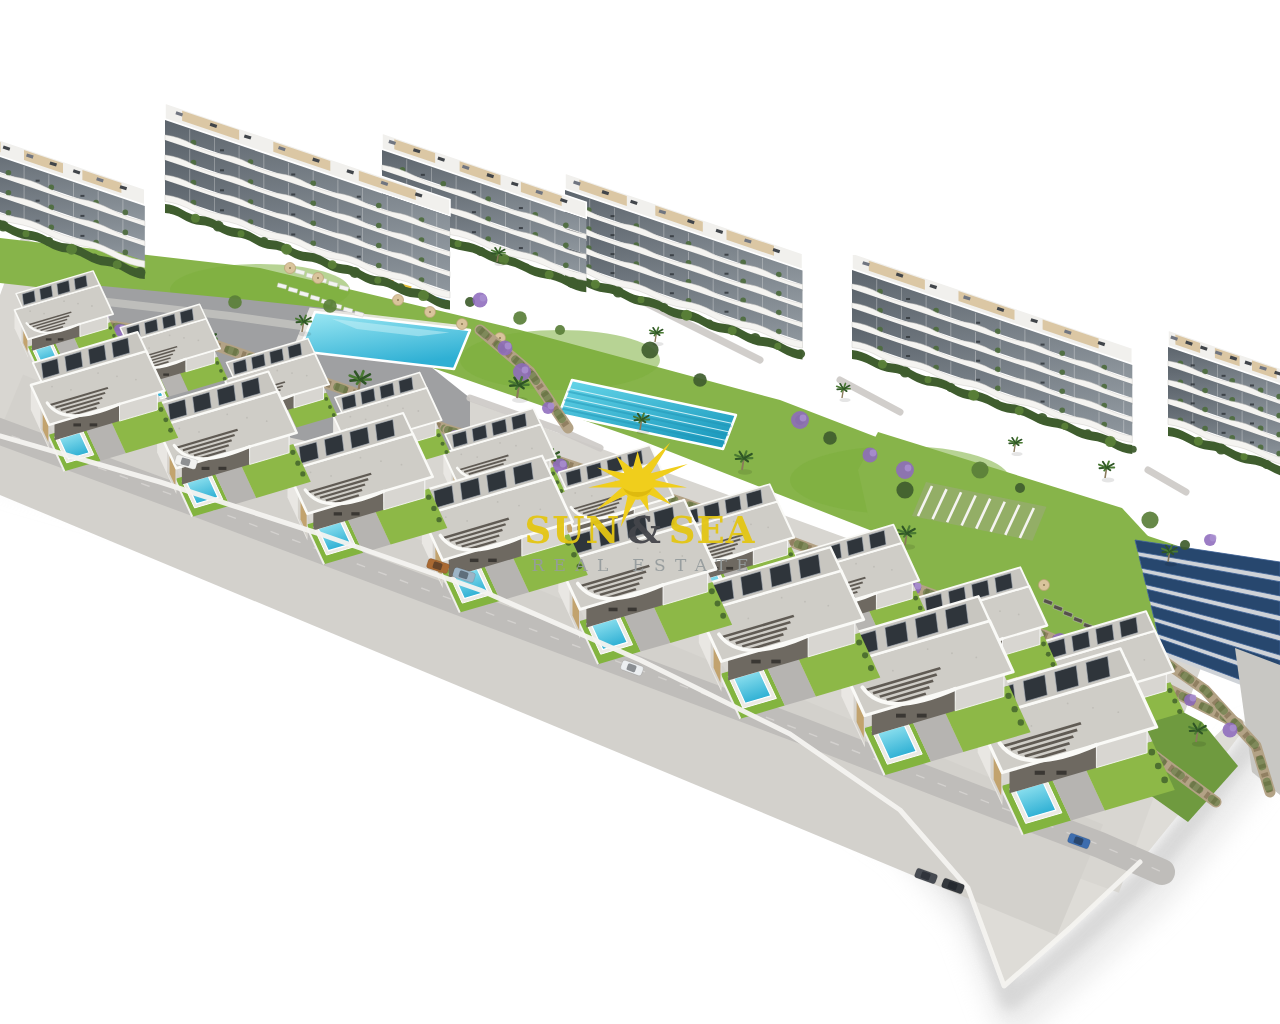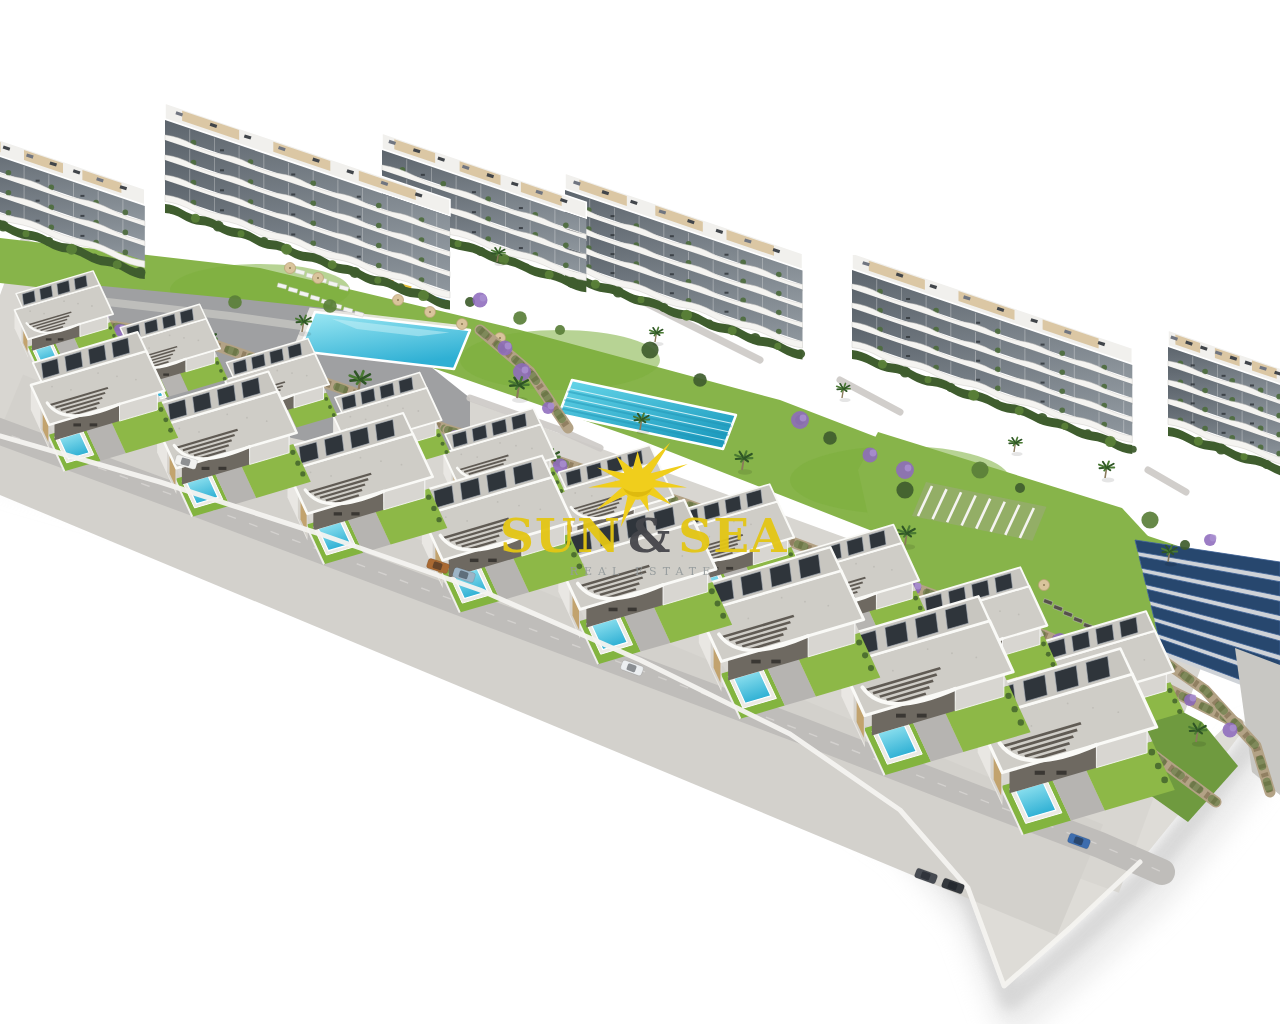--- a/index.html
+++ b/index.html
@@ -1,24 +1,24 @@
 <!DOCTYPE html>
 <html><head>
 <meta charset="utf-8">
 <style>
   html,body{margin:0;padding:0;background:#fff;font-family:"Liberation Sans",sans-serif;}
   .stage{position:relative;width:1280px;height:1024px;background:#ffffff;overflow:hidden;}
   .stage svg.scene{position:absolute;left:0;top:0;}
   .watermark{position:absolute;left:500px;top:430px;width:280px;text-align:center;pointer-events:none;}
   .watermark .sunwrap{height:96px;position:relative;}
   .watermark .sunwrap svg{position:absolute;left:50%;top:0;transform:translateX(-52%);}
-  .brand{font-family:"DejaVu Serif","Liberation Serif",serif;font-weight:700;font-size:47px;
+  .brand{font-family:"DejaVu Serif","Liberation Serif",serif;font-weight:700;font-size:37px;
          letter-spacing:1px;line-height:1;opacity:.95;white-space:nowrap;margin-top:-14px;text-align:center;}
   .brand .amp{padding:0 7px;}
-  .sub{font-family:"DejaVu Serif","Liberation Serif",serif;font-size:11px;letter-spacing:.55em;
+  .sub{font-family:"DejaVu Serif","Liberation Serif",serif;font-size:17px;letter-spacing:.55em;
        margin-top:6px;margin-left:.55em;opacity:.95;}
 </style>
 </head>
 <body>
 
 <div class="stage">
   <svg class="scene" width="1280" height="1024" viewBox="0 0 1280 1024">
     <defs>
       <linearGradient id="poolg" x1="0" y1="0" x2="0.4" y2="1">
         <stop offset="0" stop-color="#9fe9f4"></stop>

